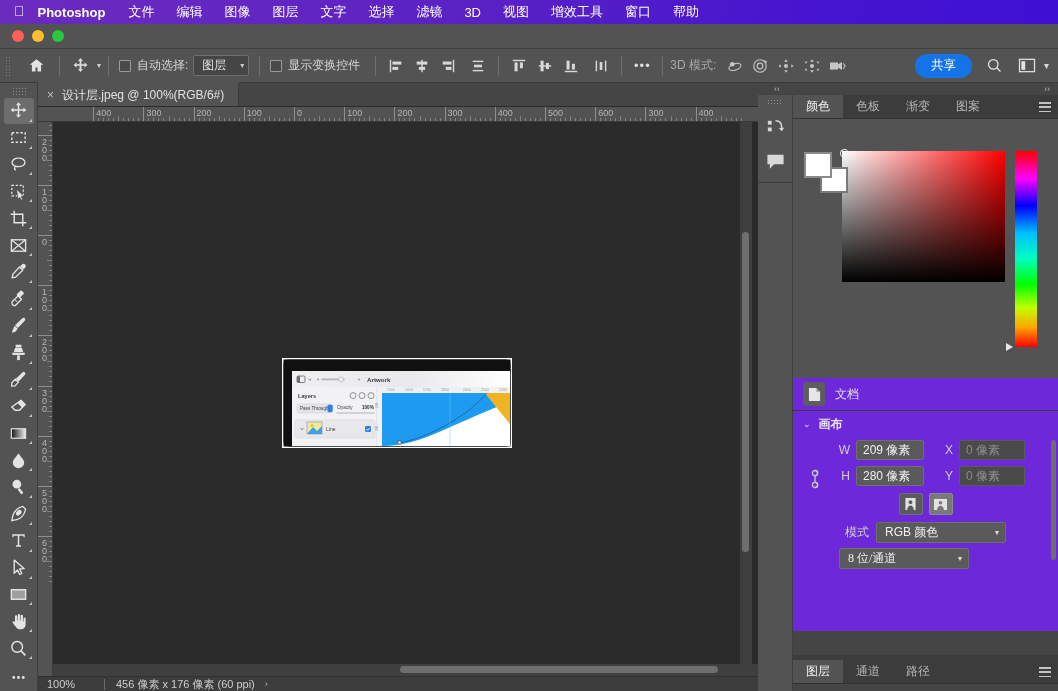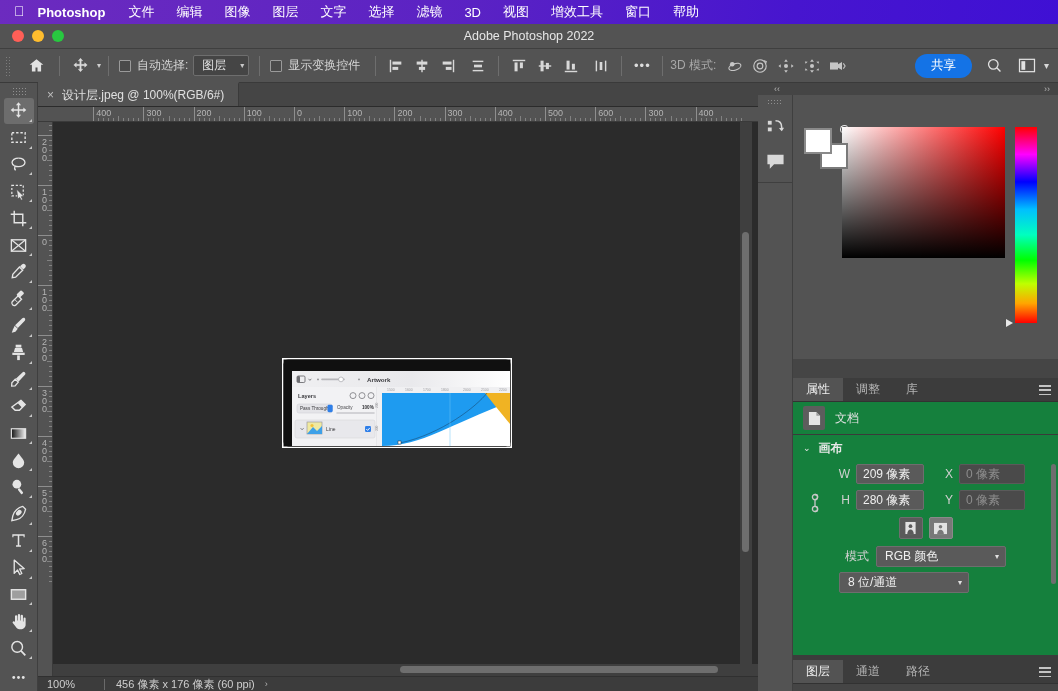--- a/index.html
+++ b/index.html
@@ -197,21 +197,21 @@
       #ff0000 0%, #ff00ff 14%, #0000ff 28%, #00bfff 42%,
       #00ffbf 55%, #00ff00 68%, #bfff00 80%, #ffa500 90%, #ff0000 100%);
   }
   #hueStrip .marker {
     position:absolute; left:-9px; bottom:-4px; width:0; height:0;
     border-top:4px solid transparent; border-bottom:4px solid transparent;
     border-left:7px solid #e8e8e8;
   }
 
   #propPanel { left:793px; top:378px; width:265px; height:277px; }
-  #propBody { background:#15803d; height:253px; position:relative; }
+  #propBody { background:#6d28d9; height:253px; position:relative; }
   .docrow { display:flex; align-items:center; height:33px; padding-left:10px;
     border-bottom:1px solid #3a3a3a; }
   .docicon { width:22px; height:24px; background:#5d5d5d; border-radius:2px;
     display:flex; align-items:center; justify-content:center; margin-right:10px; }
   .doclabel { font-size:12px; color:#e0e0e0; }
   .sechead { display:flex; align-items:center; height:26px; padding-left:10px;
     font-size:12px; color:#e8e8e8; font-weight:bold; }
   .sechead .cv { font-size:9px; margin-right:8px; font-weight:normal; }
   .fldrow { display:flex; align-items:center; height:26px; padding-left:12px; }
   .fldlabel { font-size:12px; color:#d0d0d0; width:17px; text-align:right; margin-right:6px;}
@@ -253,21 +253,20 @@
   <span class="mi">视图</span>
   <span class="mi">增效工具</span>
   <span class="mi">窗口</span>
   <span class="mi">帮助</span>
 </div>
 
 <div id="titlebar">
   <span class="tl r"></span>
   <span class="tl y"></span>
   <span class="tl g"></span>
-  <span class="tt">Adobe Photoshop 2022</span>
 </div>
 
 <div id="optbar">
   <span class="grip"></span>
   <span class="icbtn" style="margin-left:8px;">
     <svg width="17" height="17" viewBox="0 0 20 20">
         <path d="M10 2.5 L18 9.2 h-2.6 V17 h-4.2 v-4.6 h-2.4 V17 H4.6 V9.2 H2 Z" fill="#e2e2e2"></path>
       </svg>
   </span>
   <span class="ob-sep" style="margin-left:10px;"></span>
@@ -952,51 +951,54 @@
   </div>
   <div class="ric">
     <svg width="21" height="19" viewBox="0 0 22 20">
         <path d="M2.5 3 h17 v10 h-10 l-4.5 4.5 V13 H2.5 z" fill="#d8d8d8"></path>
       </svg>
   </div>
   <div class="rdiv"></div>
 </div>
 
 <div id="colorPanel" class="panel">
+  <div class="ptabs">
+    <div class="ptab active">
+        <span>颜色</span>
+      </div>
+    <div class="ptab">
+        <span>色板</span>
+      </div>
+    <div class="ptab">
+        <span>渐变</span>
+      </div>
+    <div class="ptab">
+        <span>图案</span>
+      </div>
+    <div class="pmenu">
+        <i></i>
+        <i></i>
+        <i></i>
+      </div>
+  </div>
   <div id="colorBody">
     <div class="swatches">
       <div class="sw bg"></div>
       <div class="sw fg"></div>
     </div>
     <div id="colorField">
       <div class="fcorner"></div>
     </div>
     <div id="hueStrip">
       <div class="marker"></div>
     </div>
   </div>
 </div>
 
 <div id="propPanel" class="panel">
-  <div class="ptabs">
-    <div class="ptab active">
-        <span>属性</span>
-      </div>
-    <div class="ptab">
-        <span>调整</span>
-      </div>
-    <div class="ptab">
-        <span>库</span>
-      </div>
-    <div class="pmenu">
-        <i></i>
-        <i></i>
-        <i></i>
-      </div>
-  </div>
   <div id="propBody">
     <div class="docrow">
       <span class="docicon">
         <svg width="13" height="15" viewBox="0 0 14 16">
             <path d="M1 1h8l4 4v10H1z" fill="#e6e6e6"></path>
             <path d="M9 1v4h4" fill="#9a9a9a"></path>
           </svg>
       </span>
       <span class="doclabel">文档</span>
     </div>
@@ -1039,21 +1041,21 @@
           </svg>
       </span>
     </div>
     <div class="moderow">
       <span class="modelabel">模式</span>
       <span class="selbox">
         <span>RGB 颜色</span>
         <span class="cv">▾</span>
       </span>
     </div>
-    <div class="moderow" style="padding-left:46px; justify-content:flex-start;">
+    <div class="moderow" style="padding-left:46px; justify-content:flex-start;font-family:Liberation Serif, serif;">
       <span class="selbox">
         <span>8 位/通道</span>
         <span class="cv">▾</span>
       </span>
     </div>
     <div class="prop-scroll"></div>
   </div>
 </div>
 
 <div id="layersPanel" class="panel">

